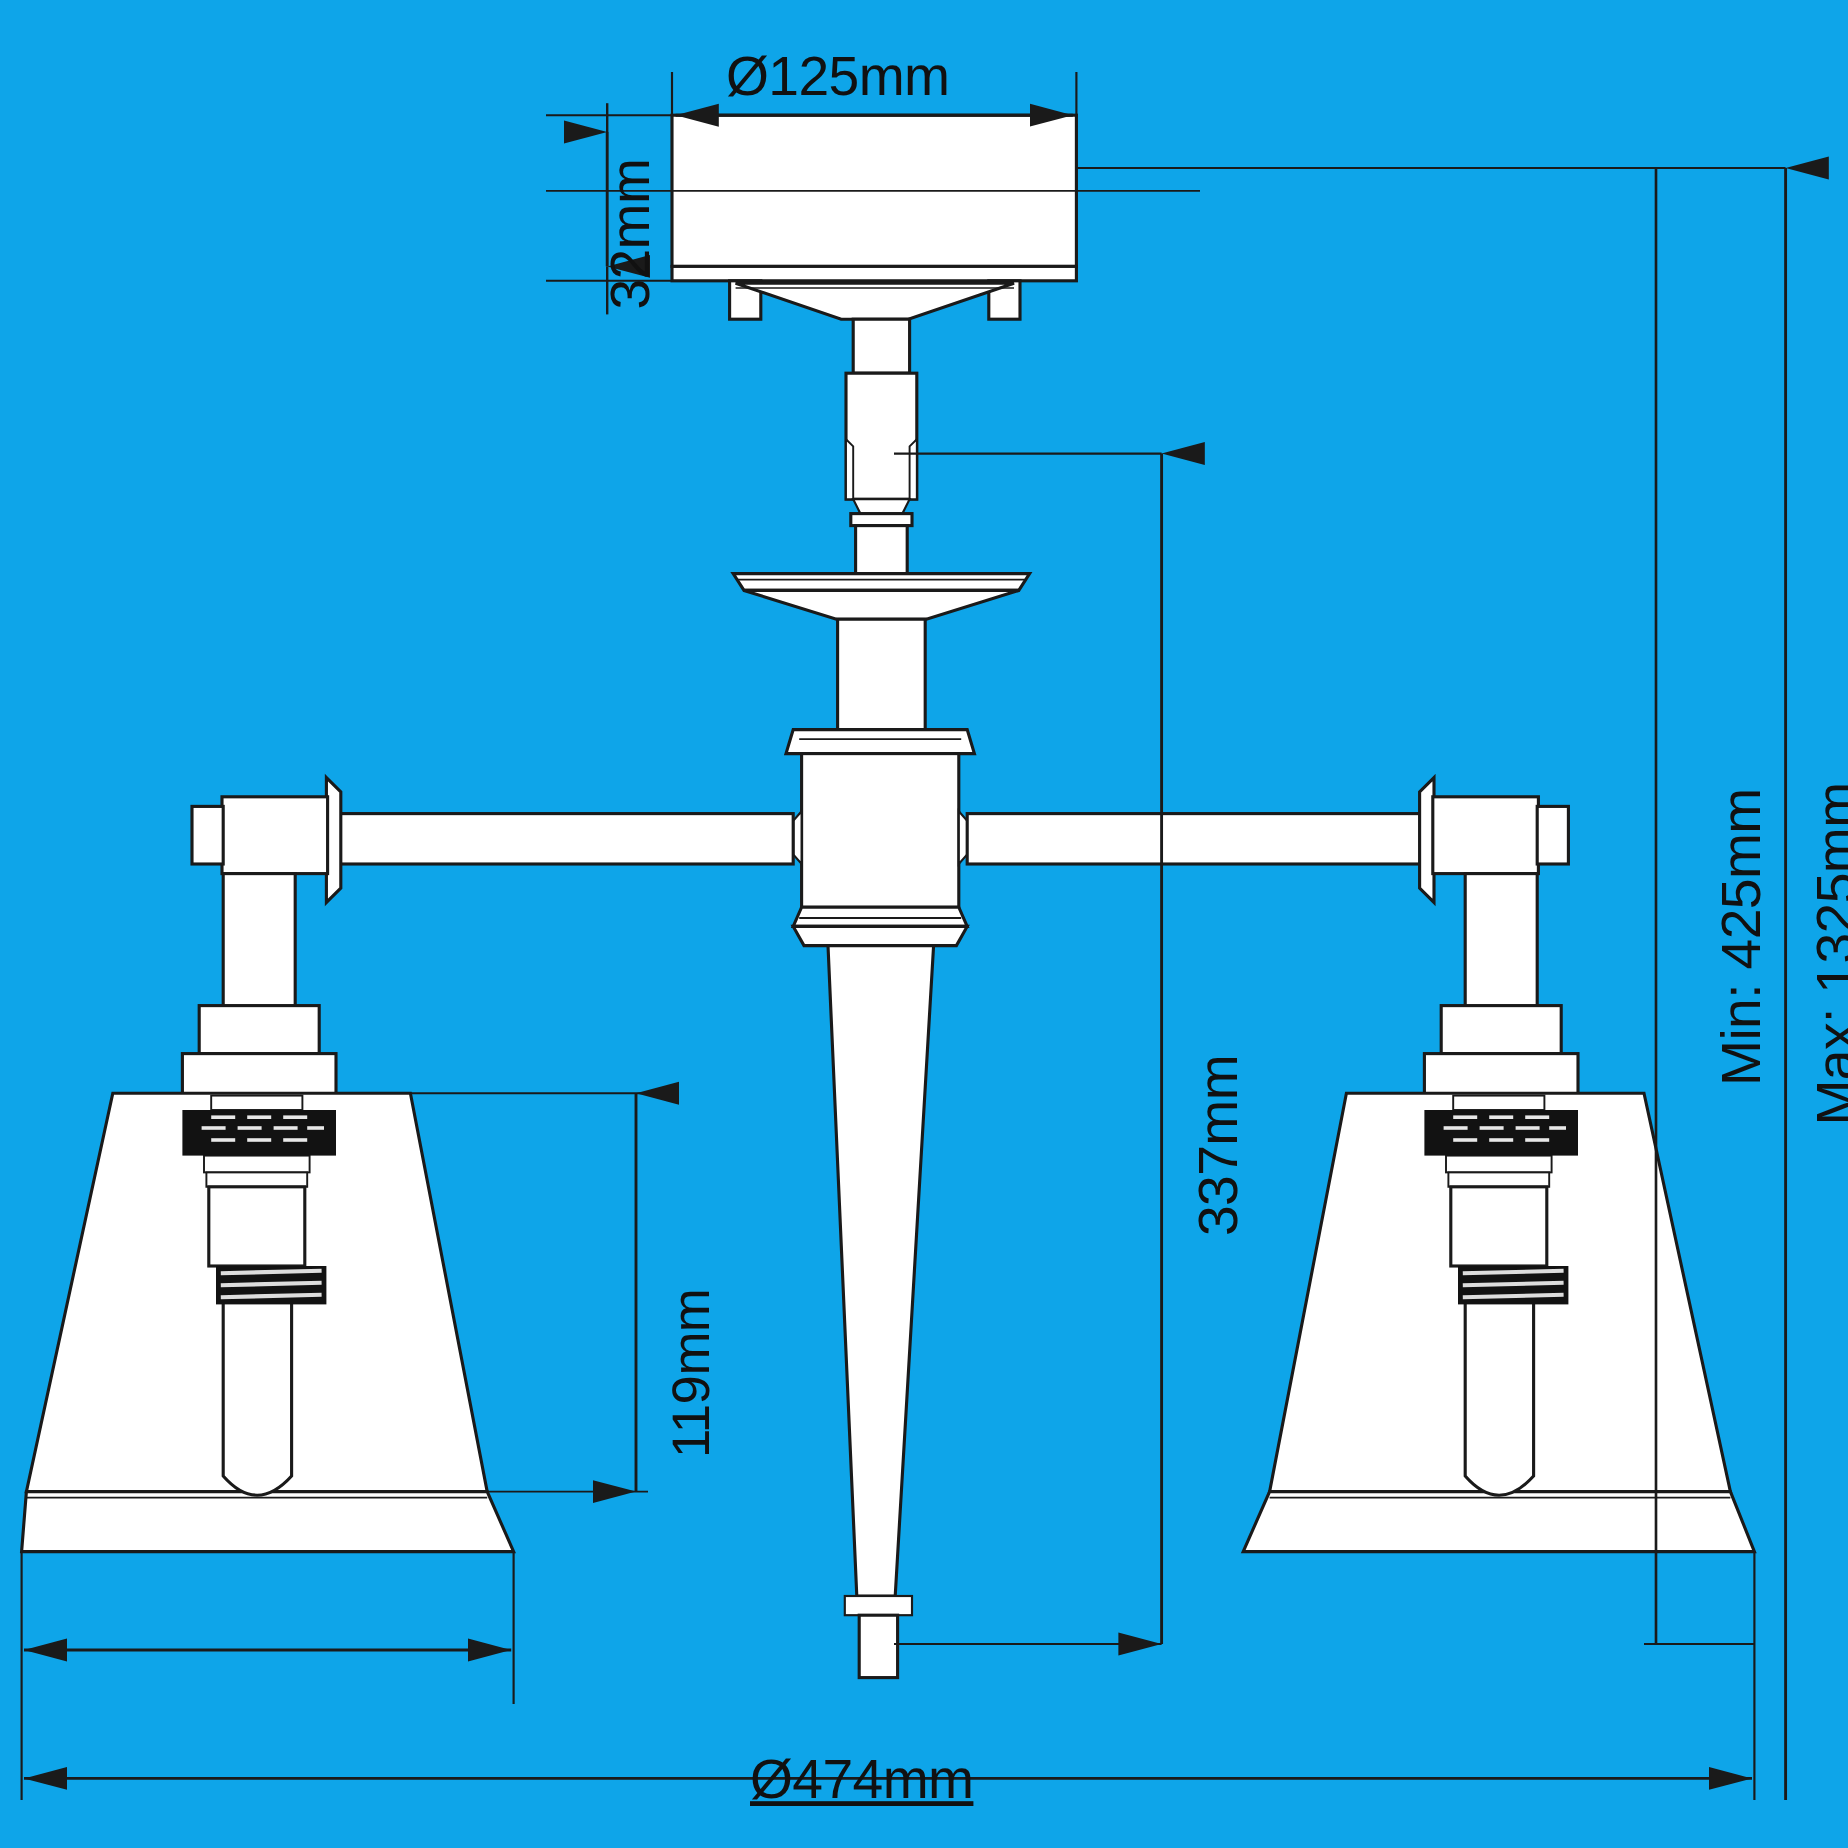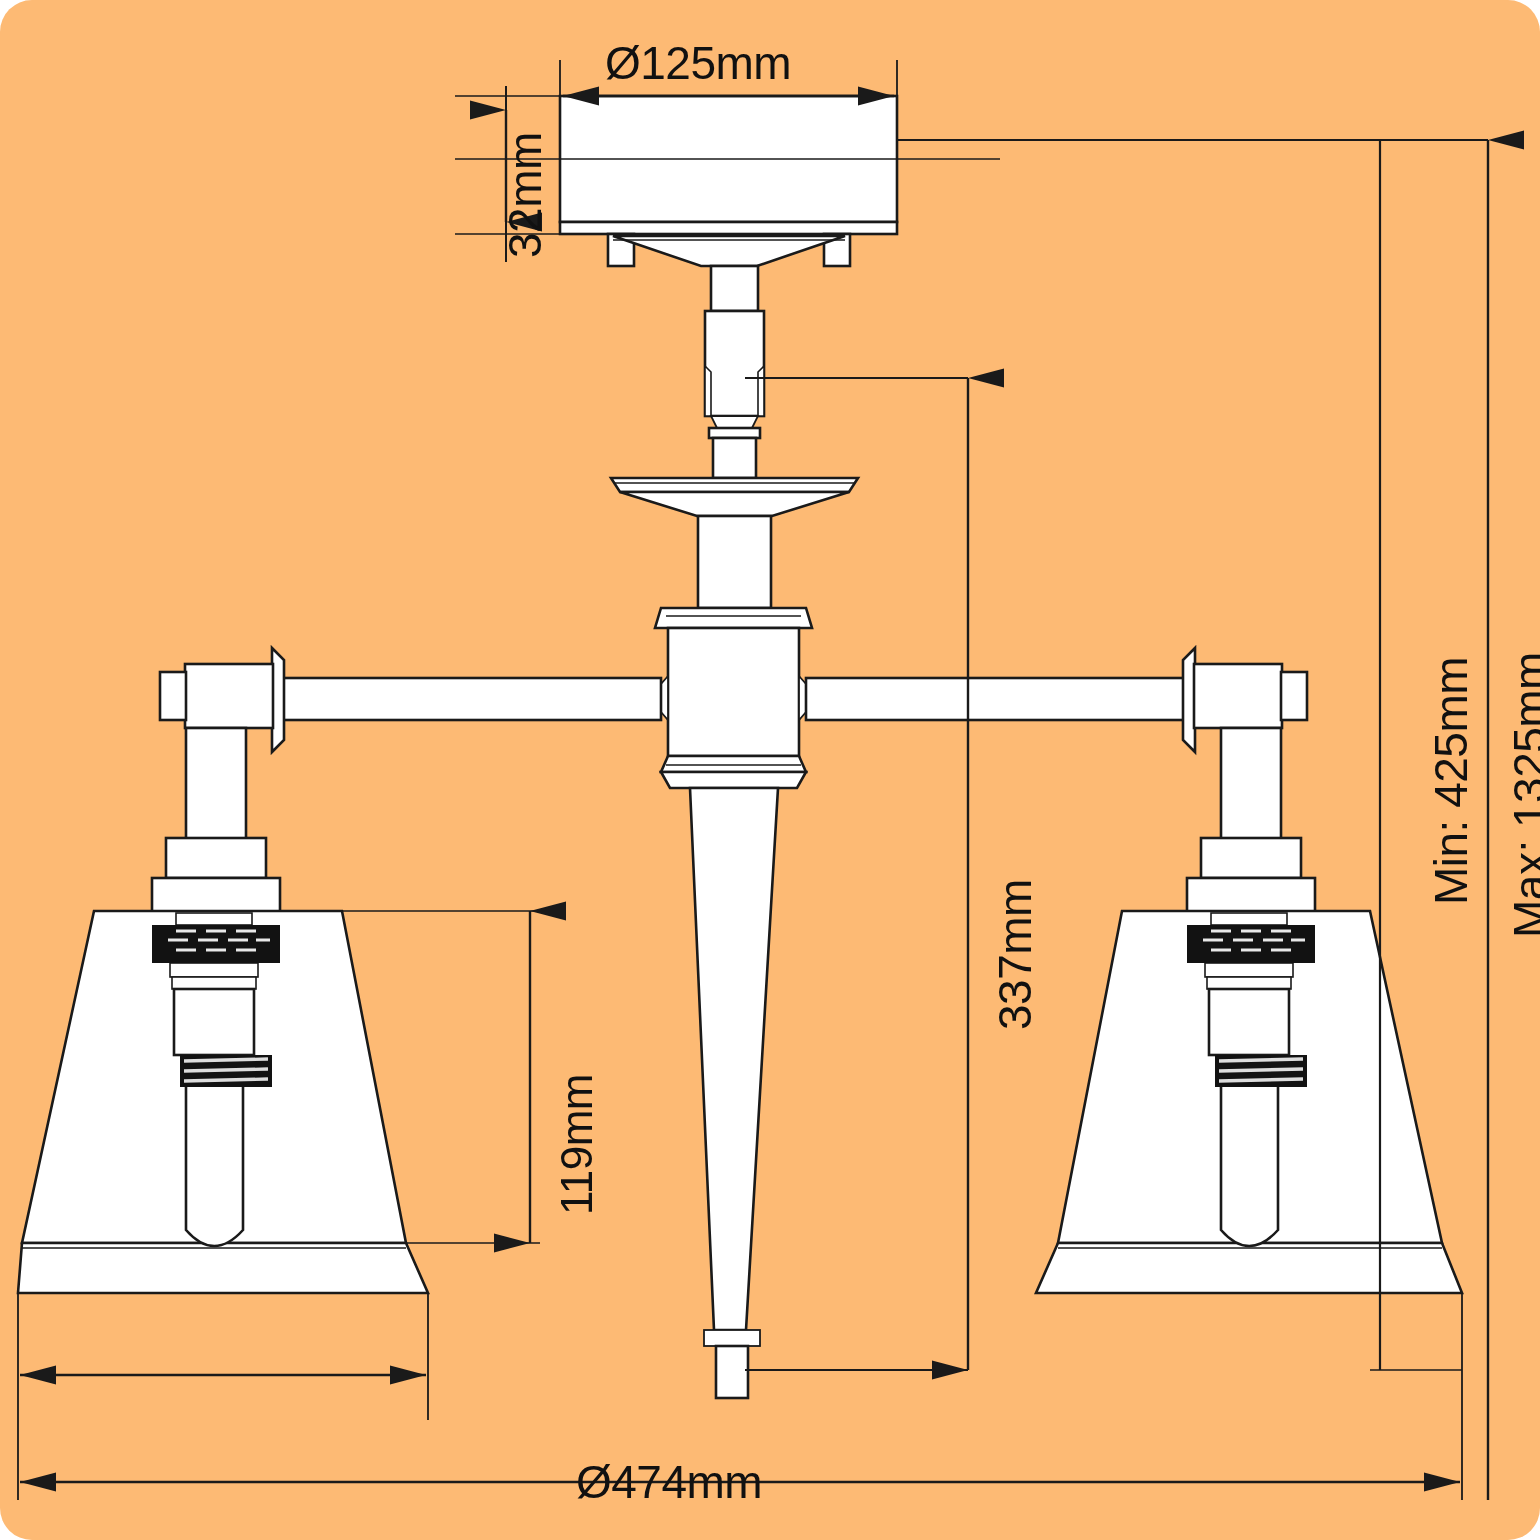--- a/index.html
+++ b/index.html
@@ -7,23 +7,22 @@
     padding: 0;
     background: #ffffff;
   }
   body {
     font-family: "Liberation Sans", sans-serif;
   }
   #stage {
     position: relative;
     width: 1540px;
     height: 1540px;
-    background: #fdba74;
+    background: #0ea5e9;
     overflow: hidden;
-    border-radius: 32px;
   }
   #drawing {
     position: absolute;
     left: 0;
     top: 0;
     width: 1540px;
     height: 1540px;
   }
   .dim-text {
     position: absolute;
@@ -291,19 +290,19 @@
 
   <div class="dim-text dim-h" style="left:605px; top:36px;">Ø125mm</div>
 
   <div class="dim-text dim-v" style="left:498px; top:258px;">32mm</div>
 
   <div class="dim-text dim-v" style="left:988px; top:1030px;">337mm</div>
 
   <div class="dim-text dim-v-sm" style="left:552px; top:1215px;">119mm</div>
 
 
-  <div class="dim-text dim-h" style="left:576px; top:1455px;">Ø474mm</div>
+  <div class="dim-text dim-h" style="left:625px; top:1455px;text-decoration:underline;">Ø474mm</div>
 
   <div class="dim-text dim-v" style="left:1424px; top:905px;">Min: 425mm</div>
 
   <div class="dim-text dim-v" style="left:1503px; top:938px;">Max: 1325mm</div>
 
 </div>
 
 </body></html>

